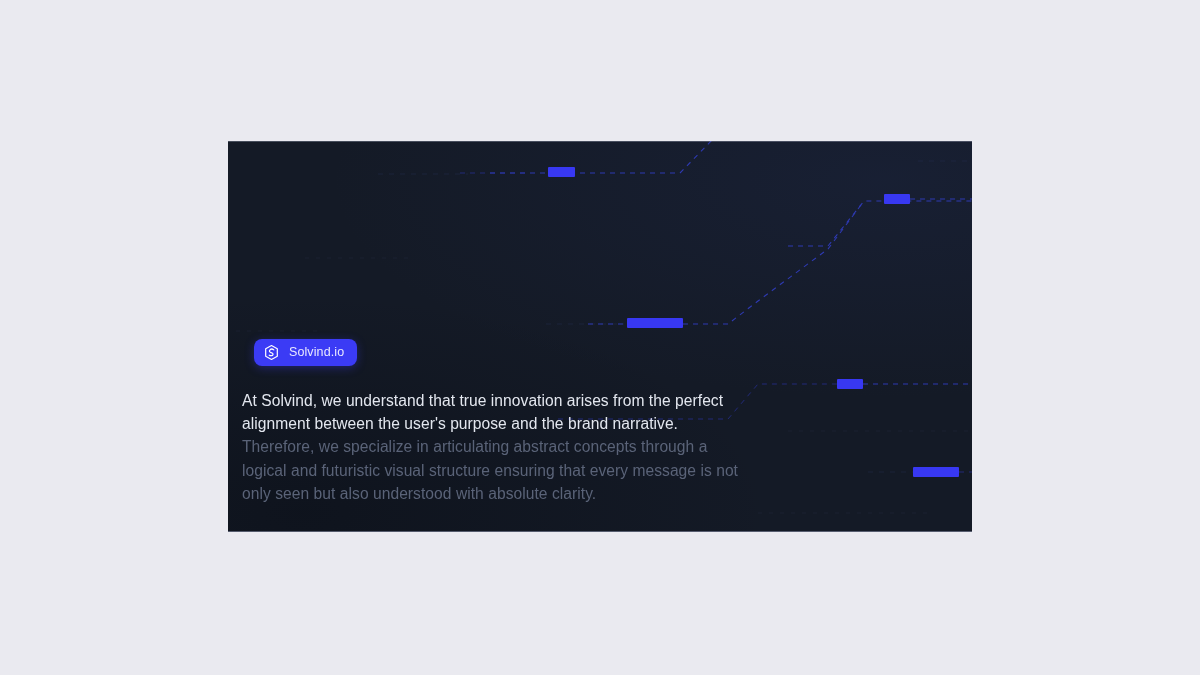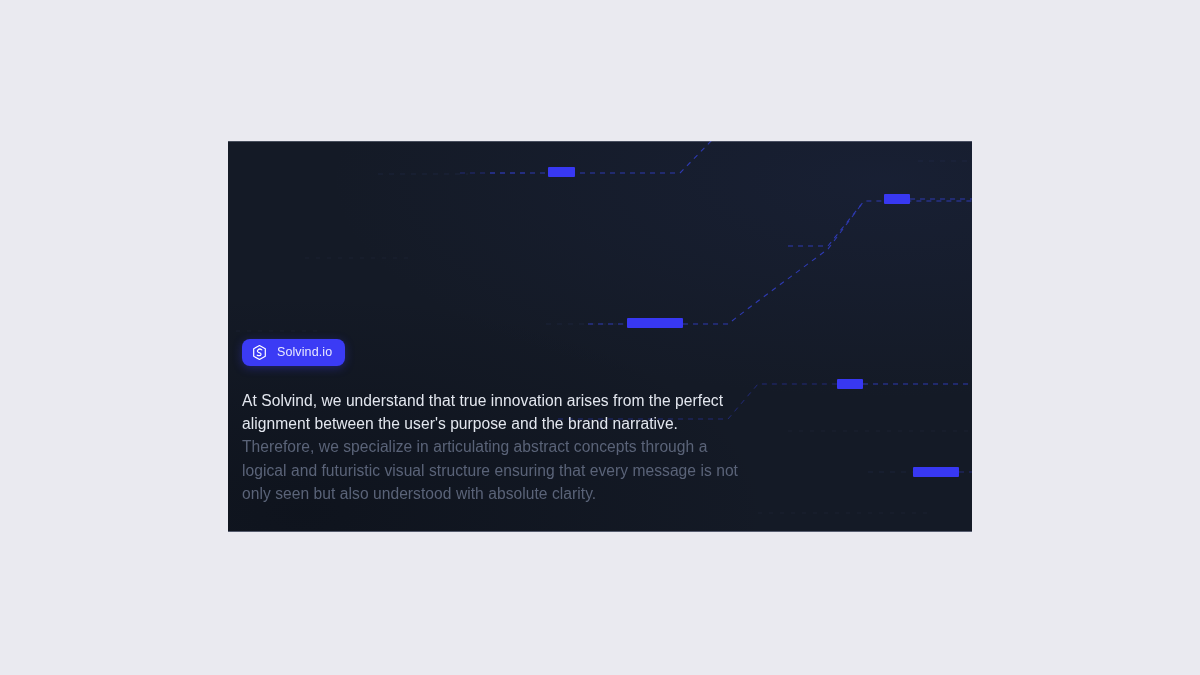--- a/index.html
+++ b/index.html
@@ -96,20 +96,21 @@
 
   .badge {
     display:inline-flex;
     align-items:center;
     gap:9px;
     background:#3b3bf5;
     border-radius:8px;
     padding:6px 13px 6px 9px;
     height:27px;
     box-shadow:0 2px 10px rgba(59,59,245,0.35);
+    margin-left:12px;
   }
   .badge-icon {
     width:17px; height:17px;
     display:block;
     flex:0 0 auto;
   }
   .badge-label {
     color:#e8e8ff;
     font-size:12.5px;
     letter-spacing:0.1px;

